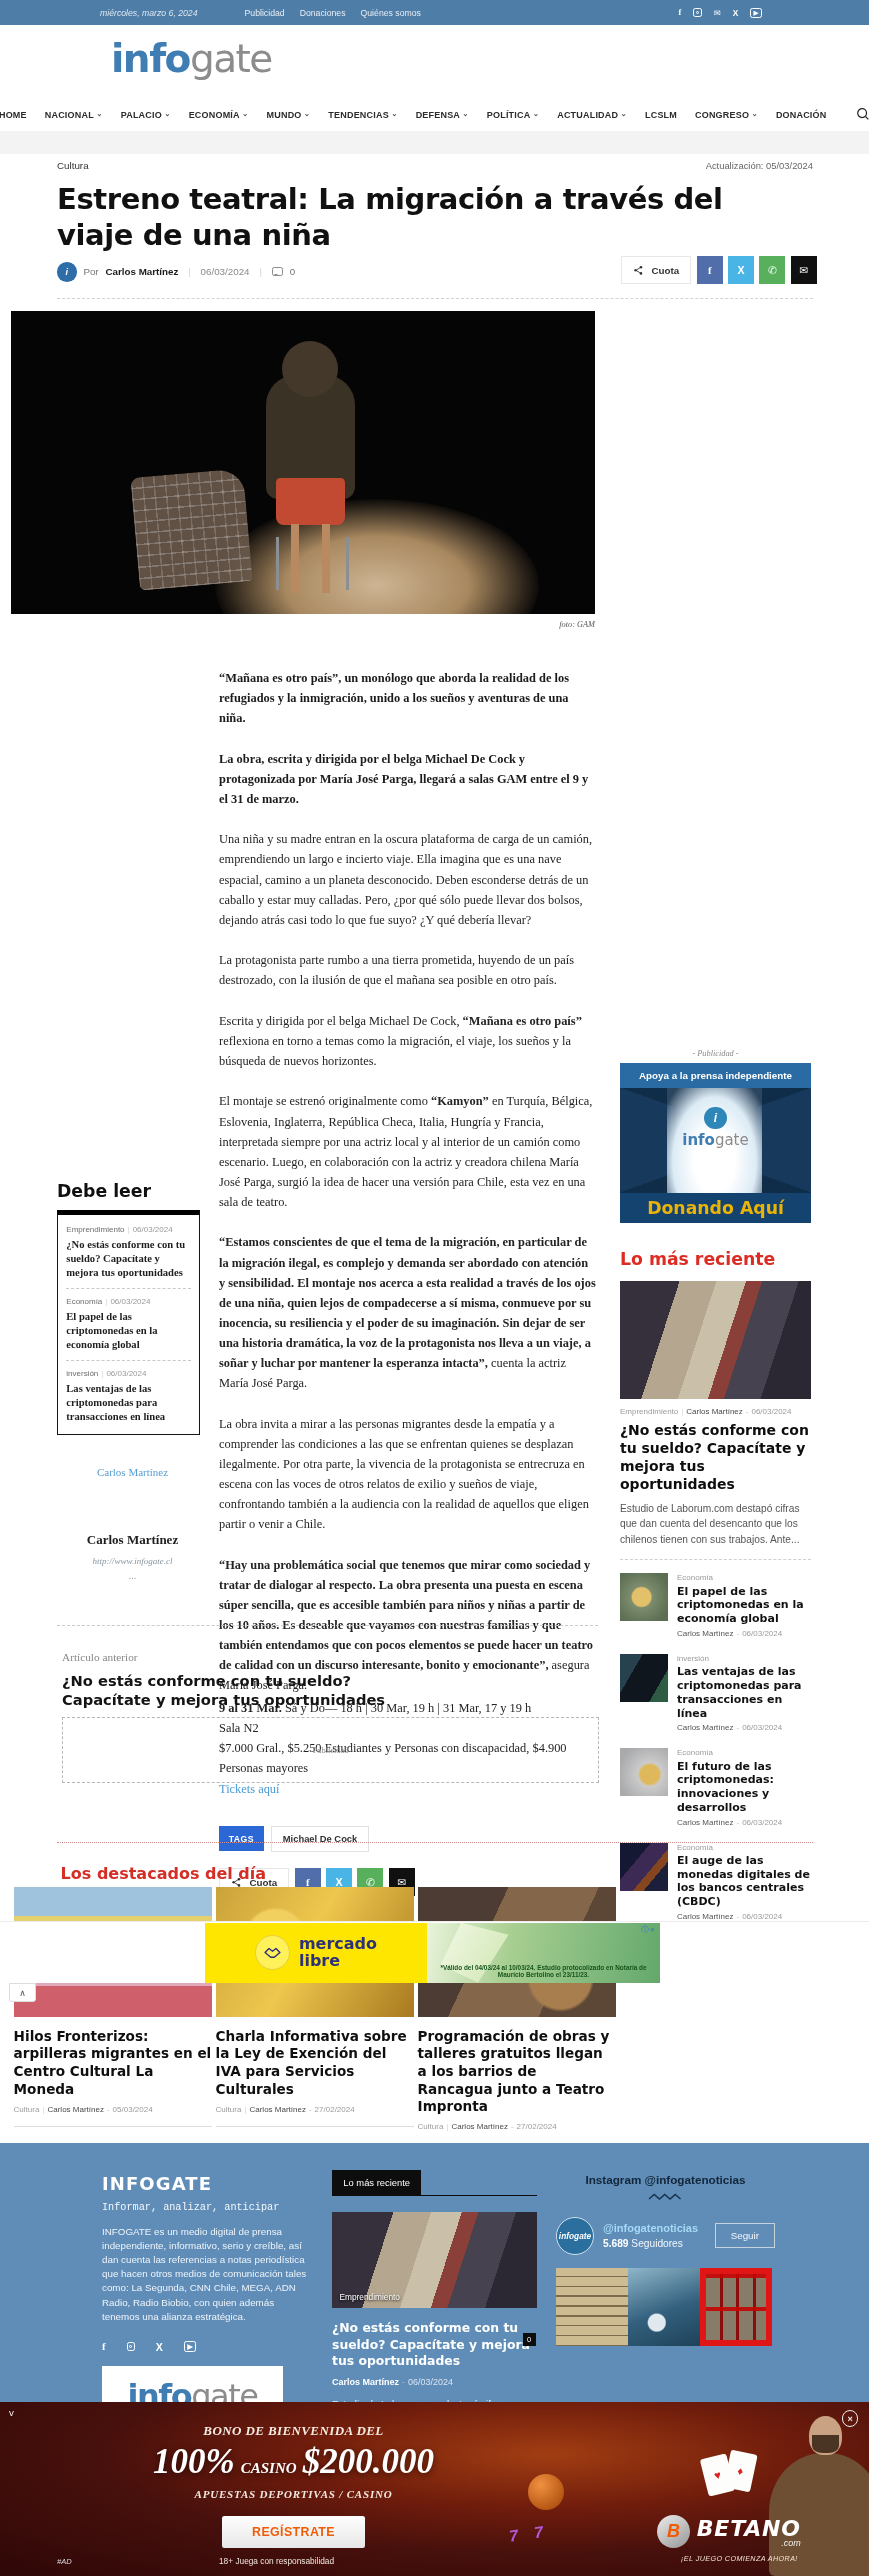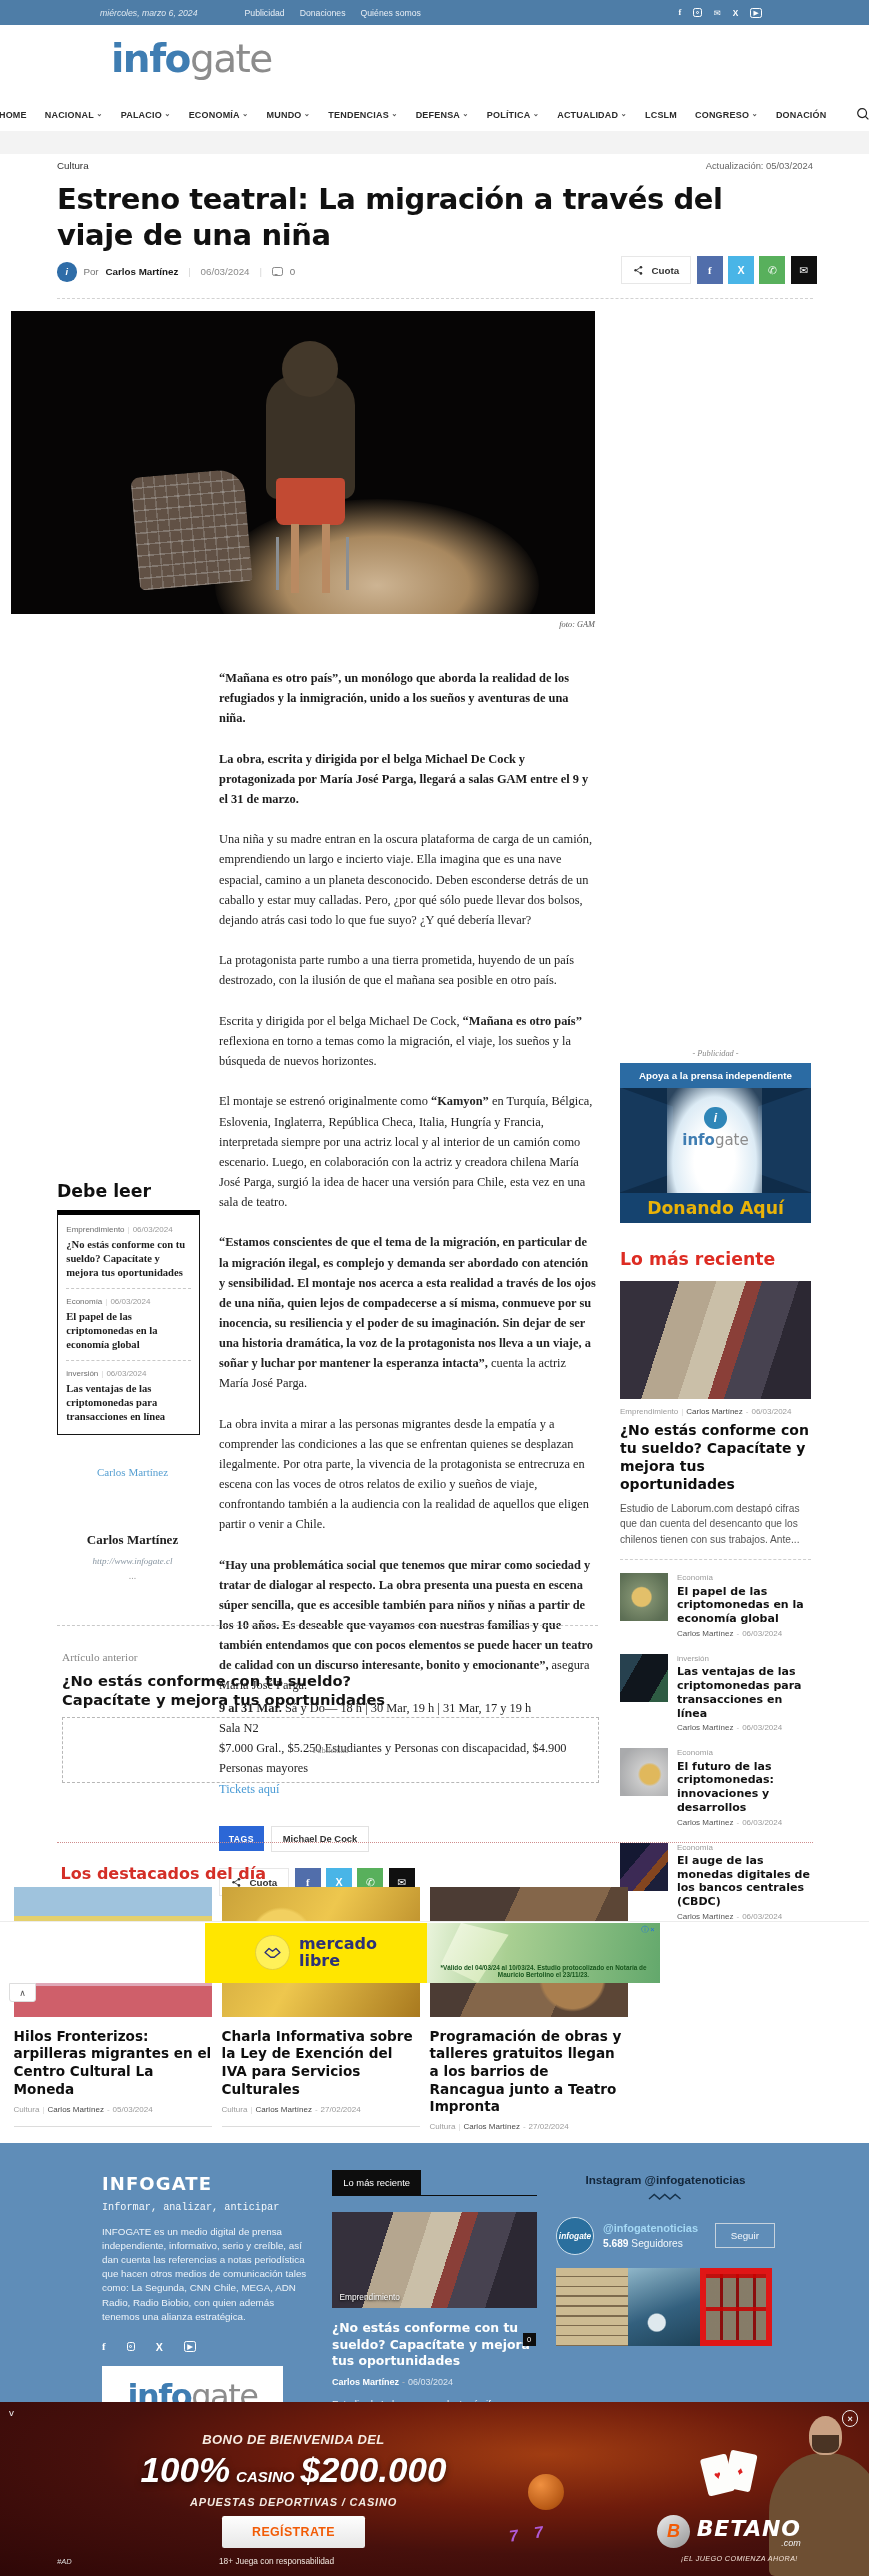--- a/index.html
+++ b/index.html
@@ -144,21 +144,21 @@
   .s-item { display:flex; gap:9px; margin-bottom:16px; cursor:pointer; }
   .s-thumb { width:48px; height:48px; flex:none; }
   .s-cat { font-size:8px; color:#9b9b9b; }
   .s-title { font-size:11px; font-weight:800; color:#121212; line-height:1.25; margin-top:2.3px; font-family:"DejaVu Sans",sans-serif; }
   .s-meta { font-size:8px; color:#9b9b9b; margin-top:3px; }
   .s-meta .a { color:#555; }
 
   
   #dest { left:13.6px; top:1864px; width:842px; }
   #dest h2 { margin-left:47px; font-size:16px; font-weight:800; color:#d42f27; margin-bottom:4px; font-family:"DejaVu Sans",sans-serif; }
-  .cards { display:flex; gap:10px; }
+  .cards { display:flex; gap:4px; }
   .card { width:198px; }
   .card-img { height:130px; cursor:pointer; }
   .card-title { font-family:"DejaVu Sans",sans-serif; font-size:13.6px; font-weight:800; color:#0f0f0f;
     line-height:1.3; margin-top:10.6px; min-height:71px; cursor:pointer; }
   .card-meta { font-size:8px; color:#9b9b9b; margin-top:6px; padding-bottom:12px; border-bottom:0.8px solid #dcdcdc; }
   .card-meta .a { color:#4a4a4a; }
 
   
   #mlbar { left:0; top:1921px; width:869px; height:62px; background:#fff; z-index:6; border-top:0.8px solid #ececec; }
   #mlad { position:absolute; left:205px; top:0.8px; width:455px; height:60px; display:flex; cursor:pointer; }
@@ -212,22 +212,22 @@
     background:transparent; cursor:pointer; }
   .ig-thumbs { display:flex; margin-top:13.6px; }
   .ig-thumbs div { width:72px; height:78px; cursor:pointer; }
 
   
   #betano { left:0; top:2402px; width:869px; height:174px; z-index:10; overflow:hidden;
     background:radial-gradient(ellipse at 63% 30%, #a13d12 0%, #6f1c0c 32%, #47100c 58%, #2e0707 100%); }
   .bn-collapse { position:absolute; left:9px; top:5.3px; color:#eee; font-size:9.8px; cursor:pointer; }
   .bn-close { position:absolute; right:10.6px; top:8.3px; width:16.6px; height:16.6px; border:1.5px solid #eee; border-radius:50%;
     color:#eee; display:flex; align-items:center; justify-content:center; font-size:9px; font-weight:700; cursor:pointer; }
-  .bn-copy { position:absolute; left:90px; top:30px; width:407px; text-align:center; color:#fff; font-style:italic;
-    font-family:Liberation Sans, sans-serif; }
+  .bn-copy { position:absolute; left:90px; top:21px; width:407px; text-align:center; color:#fff; font-style:italic;
+    font-family:Liberation Serif, serif; }
   .bn-l1 { font-size:13px; font-weight:800; color:#f7ece2; letter-spacing:0.4px; }
   .bn-l2 { margin-top:3px; text-shadow:0 2.3px 6px rgba(0,0,0,.55); }
   .bn-pct { font-size:35px; font-weight:900; }
   .bn-hasta { font-size:15px; font-weight:800; margin:0 6px; }
   .bn-amt { font-size:35px; font-weight:900; }
   .bn-l3 { margin-top:6px; font-size:11px; font-weight:700; letter-spacing:0.8px; color:#f3e9e0; }
   .bn-cta { position:absolute; left:222px; top:114px; width:143px; height:32px; border-radius:2.3px;
     background:linear-gradient(#fefefe,#e7e7e7); color:#f25b05; font-weight:800; font-size:12.4px;
     display:flex; align-items:center; justify-content:center; letter-spacing:0.4px; cursor:pointer; }
   .bn-18 { position:absolute; left:219px; top:154px; width:151px; text-align:left; font-size:8.3px; color:#f0e6de; }

